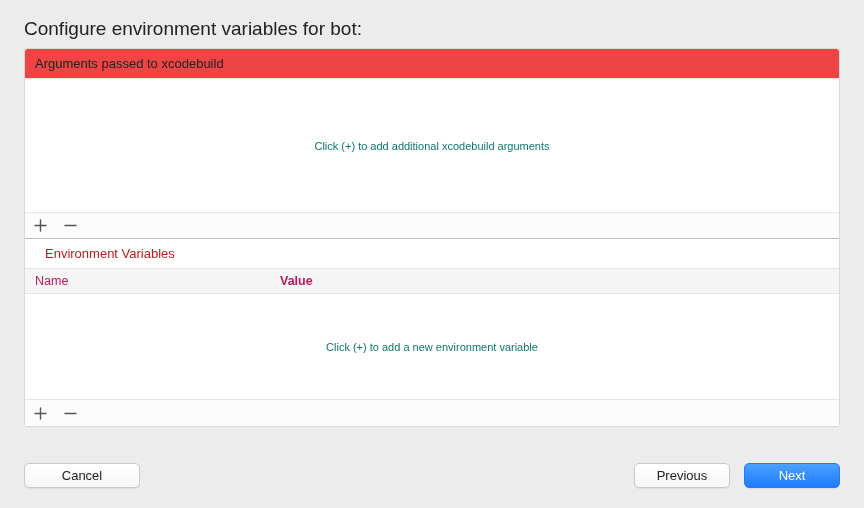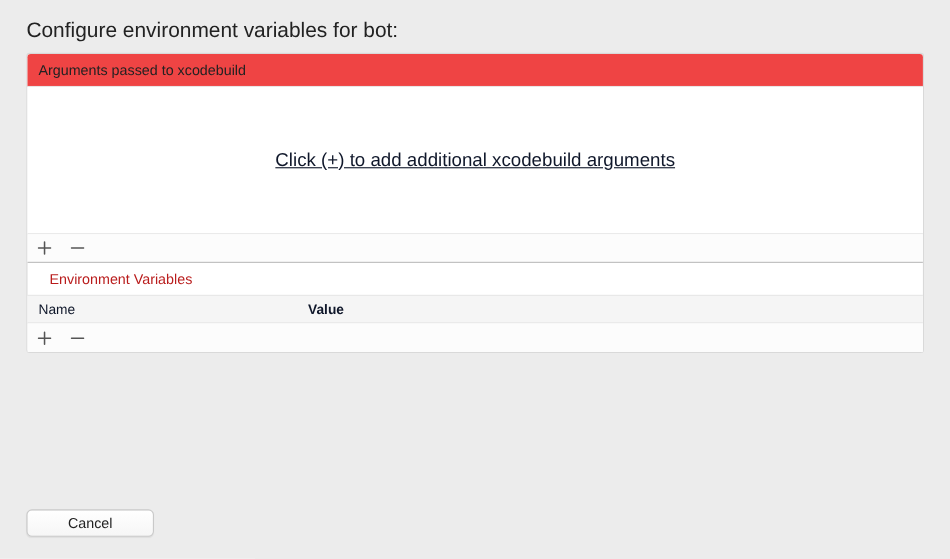--- a/index.html
+++ b/index.html
@@ -32,23 +32,22 @@
       color: #222;
     }
     .section-header.top {
       border-radius: 3px 3px 0 0;
     }
     .placeholder-area {
       background: #fff;
       display: flex;
       align-items: center;
       justify-content: center;
-      color: #0f172a;
-      font-size: 17px;
-      text-decoration: underline;
+      color: #0f766e;
+      font-size: 11px;
     }
     .placeholder-area.args { height: 134px; border-bottom: 1px solid #e5e5e5; }
     .placeholder-area.env { height: 106px; border-bottom: 1px solid #e5e5e5; }
     .plusminus-row {
       background: #fcfcfc;
       height: 26px;
       display: flex;
       align-items: center;
       padding: 0 6px;
       gap: 12px;
@@ -71,21 +70,21 @@
       font-size: 13px;
       color: #b91c1c;
       border-bottom: 1px solid #e5e5e5;
     }
     .table-header {
       display: flex;
       background: #f5f5f5;
       border-bottom: 1px solid #e5e5e5;
       padding: 5px 10px;
       font-size: 12.5px;
-      color: #0f172a;
+      color: #be185d;
     }
     .col-name { width: 245px; }
     .col-value { flex: 1; font-weight: bold; }
     .footer {
       position: absolute;
       bottom: 20px;
       left: 24px;
       right: 24px;
       display: flex;
       justify-content: space-between;
@@ -142,20 +141,23 @@
       </div>
     </div>
 
     <div class="env-header">Environment Variables</div>
 
     <div class="table-header">
       <div class="col-name">Name</div>
       <div class="col-value">Value</div>
     </div>
 
+    <div class="placeholder-area env">
+      <span>Click (+) to add a new environment variable</span>
+    </div>
 
     <div class="plusminus-row">
       <div class="pm-btn">
         <span>
           <svg width="13" height="13" viewBox="0 0 13 13">
               <path d="M6.5 1v11M1 6.5h11" stroke="#555" stroke-width="1.4" stroke-linecap="round"></path>
             </svg>
         </span>
       </div>
       <div class="pm-btn">
@@ -165,13 +167,17 @@
             </svg>
         </span>
       </div>
     </div>
 
   </div>
 </div>
 
 <div class="footer">
   <div class="btn cancel">Cancel</div>
+  <div class="footer-right">
+    <div class="btn">Previous</div>
+    <div class="btn primary">Next</div>
+  </div>
 </div>
 
 </body></html>

